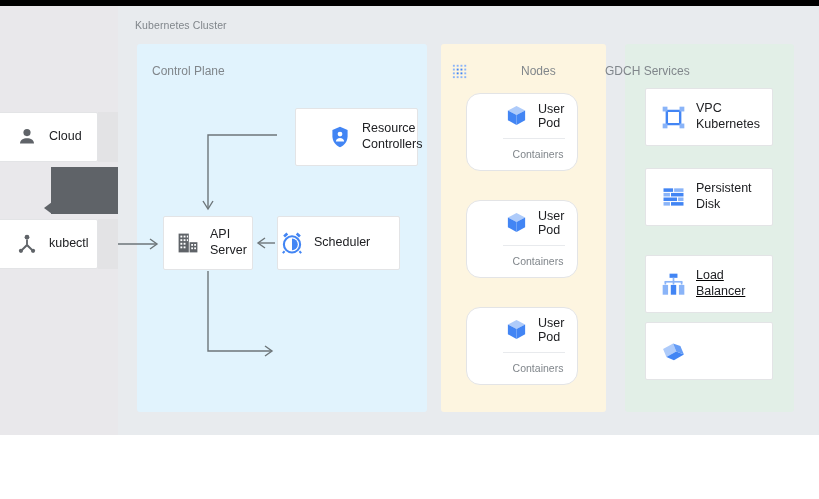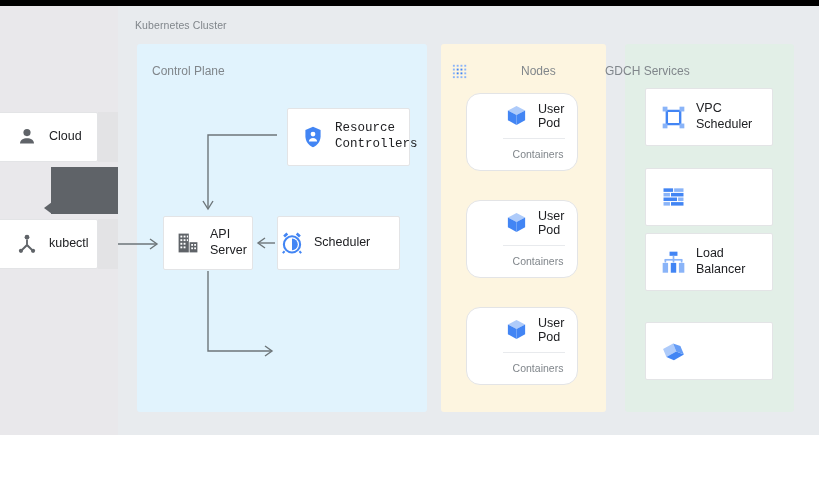--- a/index.html
+++ b/index.html
@@ -122,21 +122,21 @@
   }
   
   .card-shadow-strip {
     position: absolute;
     background: #e3e3e5;
   }
   .strip-user    { left: 98px; top: 112px; width: 20px; height: 50px; }
   .strip-kubectl { left: 98px; top: 219px; width: 20px; height: 50px; }
 
   
-  .card.resource-controllers { left: 287px; top: 108px; width: 123px; height: 58px; padding-left: 13px; font-family: Liberation Mono, monospace; }
+  .card.resource-controllers { left: 295px; top: 108px; width: 123px; height: 58px; padding-left: 32px; }
   .card.api-server           { left: 163px; top: 216px; width: 90px;  height: 54px; padding-left: 12px; }
   .card.scheduler            { left: 277px; top: 216px; width: 123px; height: 54px; padding-left: 2px; }
   .card.storage              { left: 277px; top: 323px; width: 123px; height: 55px; padding-left: 14px; }
   .card.resource-controllers .ico,
   .card.api-server .ico,
   .card.scheduler .ico,
   .card.storage .ico { width: 24px; height: 24px; margin-right: 10px; }
 
   
   .pod {
@@ -170,21 +170,21 @@
   }
   .pod.pod1 { top: 93px; }
   .pod.pod2 { top: 200px; }
   .pod.pod3 { top: 307px; }
 
   
   .card.svc { left: 645px; width: 128px; height: 58px; padding-left: 14px; }
   .card.svc .ico { width: 26px; height: 26px; margin-right: 10px; }
   .card.svc0 { top: 88px; }
   .card.svc1 { top: 168px; }
-  .card.svc2 { top: 233px; }
+  .card.svc2 { top: 255px; text-decoration: underline; }
   .card.svc3 { top: 322px; }
 
   
   .conn { position: absolute; }
   svg.conn { overflow: visible; }
   .conn path, .conn line { stroke: #6d7579; stroke-width: 1.4px; fill: none; }
   .conn polyline.head { stroke: #6d7579; stroke-width: 1.4px; fill: none; }
 </style>
 </head>
 <body>
@@ -387,36 +387,38 @@
         <path d="M5.6 5.6h12.8v12.8H5.6z" fill="none" stroke="#4285f4" stroke-width="2.3"></path>
         <g fill="#8ab4f8">
           <rect x="1.6" y="1.6" width="4.6" height="4.6"></rect>
           <rect x="17.8" y="1.6" width="4.6" height="4.6"></rect>
           <rect x="1.6" y="17.8" width="4.6" height="4.6"></rect>
           <rect x="17.8" y="17.8" width="4.6" height="4.6"></rect>
         </g>
       </svg>
     </span>
     <span class="lbl">VPC
-Scheduler</span>
+Kubernetes</span>
   </div>
 
   <div class="card svc svc1">
     <span class="ico">
       <svg viewBox="0 0 24 24" width="25" height="25">
         <path d="M2.4 3.2h9.2v3.4H2.4z" fill="#4285f4"></path>
         <path d="M12.6 3.2h9v3.4h-9z" fill="#8ab4f8"></path>
         <path d="M2.4 7.6h6.2v3.4H2.4z" fill="#8ab4f8"></path>
         <path d="M9.6 7.6h12v3.4h-12z" fill="#4285f4"></path>
         <path d="M2.4 12h13v3.4h-13z" fill="#4285f4"></path>
         <path d="M16.4 12h5.2v3.4h-5.2z" fill="#8ab4f8"></path>
         <path d="M2.4 16.4h6.2v3.4H2.4z" fill="#8ab4f8"></path>
         <path d="M9.6 16.4h12v3.4h-12z" fill="#4285f4"></path>
       </svg>
     </span>
+    <span class="lbl">Persistent
+Disk</span>
   </div>
 
   <div class="card svc svc2">
     <span class="ico">
       <svg viewBox="0 0 24 24" width="25" height="25">
         <rect x="8.2" y="1.6" width="7.6" height="4" fill="#4285f4"></rect>
         <path d="M3.4 9.4h17.2" stroke="#8ab4f8" stroke-width="1.6" fill="none"></path>
         <path d="M12 5.6v3.8M4.2 9.4v2.6M12 9.4v2.6M19.8 9.4v2.6" stroke="#8ab4f8" stroke-width="1.6" fill="none"></path>
         <rect x="1.6" y="12.4" width="5.2" height="9.4" fill="#8ab4f8"></rect>
         <rect x="9.4" y="12.4" width="5.2" height="9.4" fill="#4285f4"></rect>

